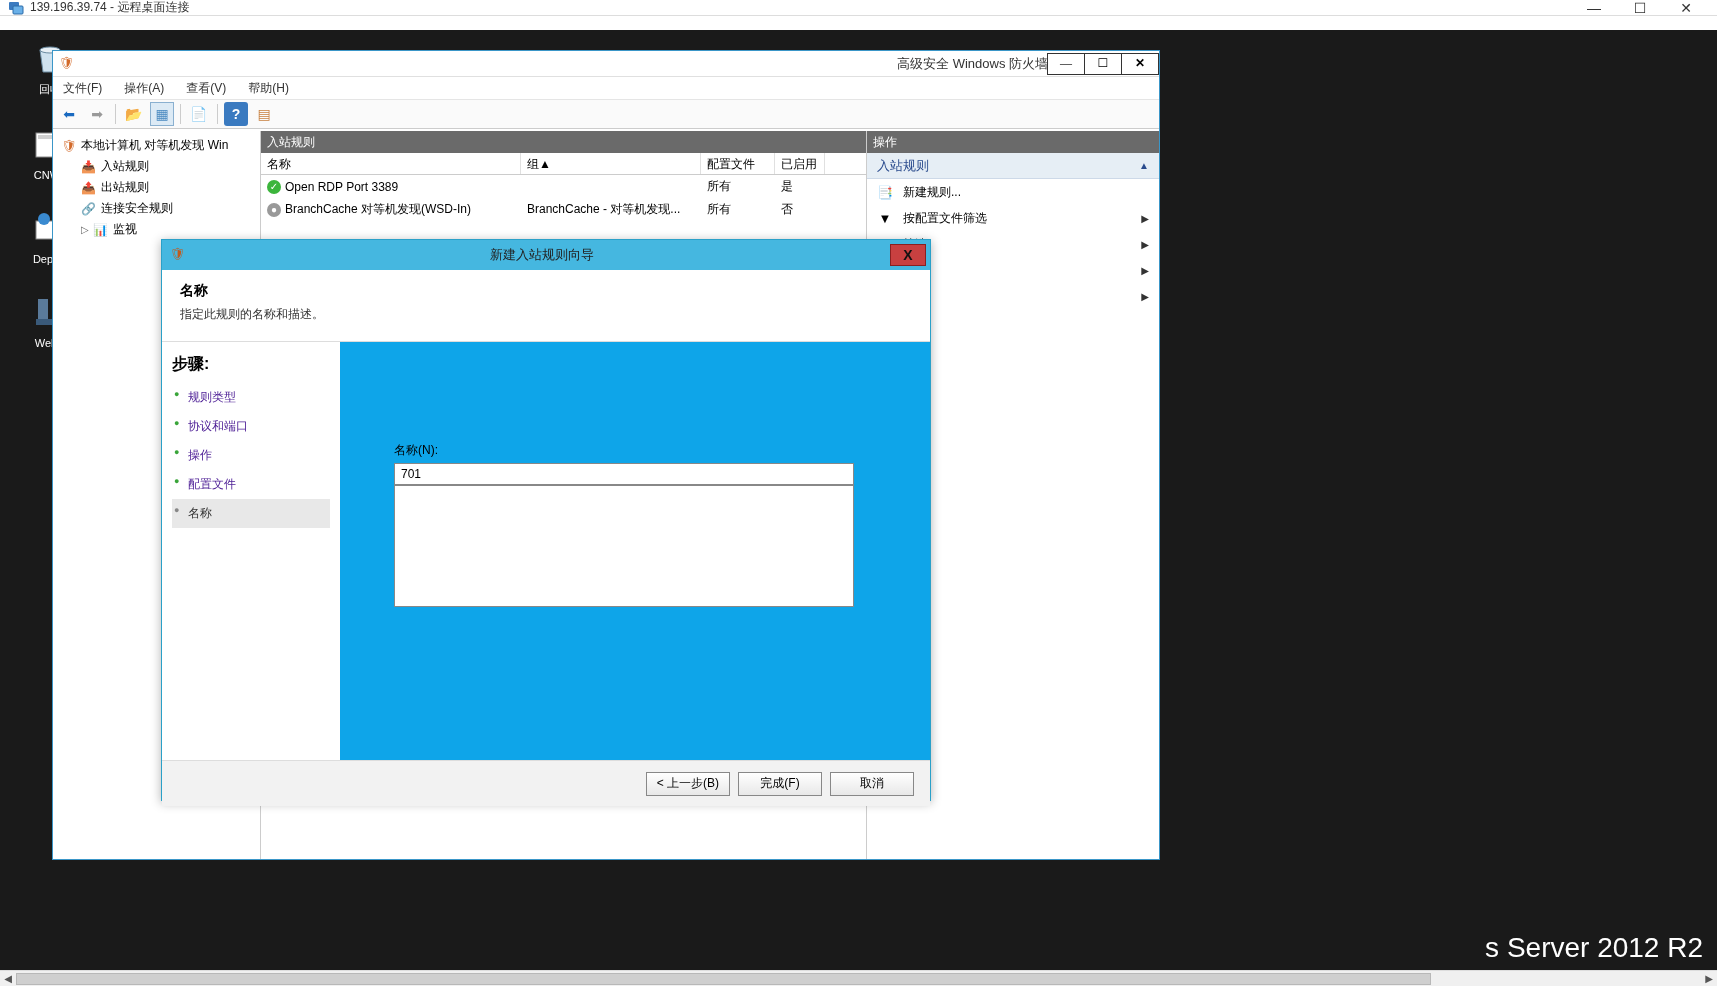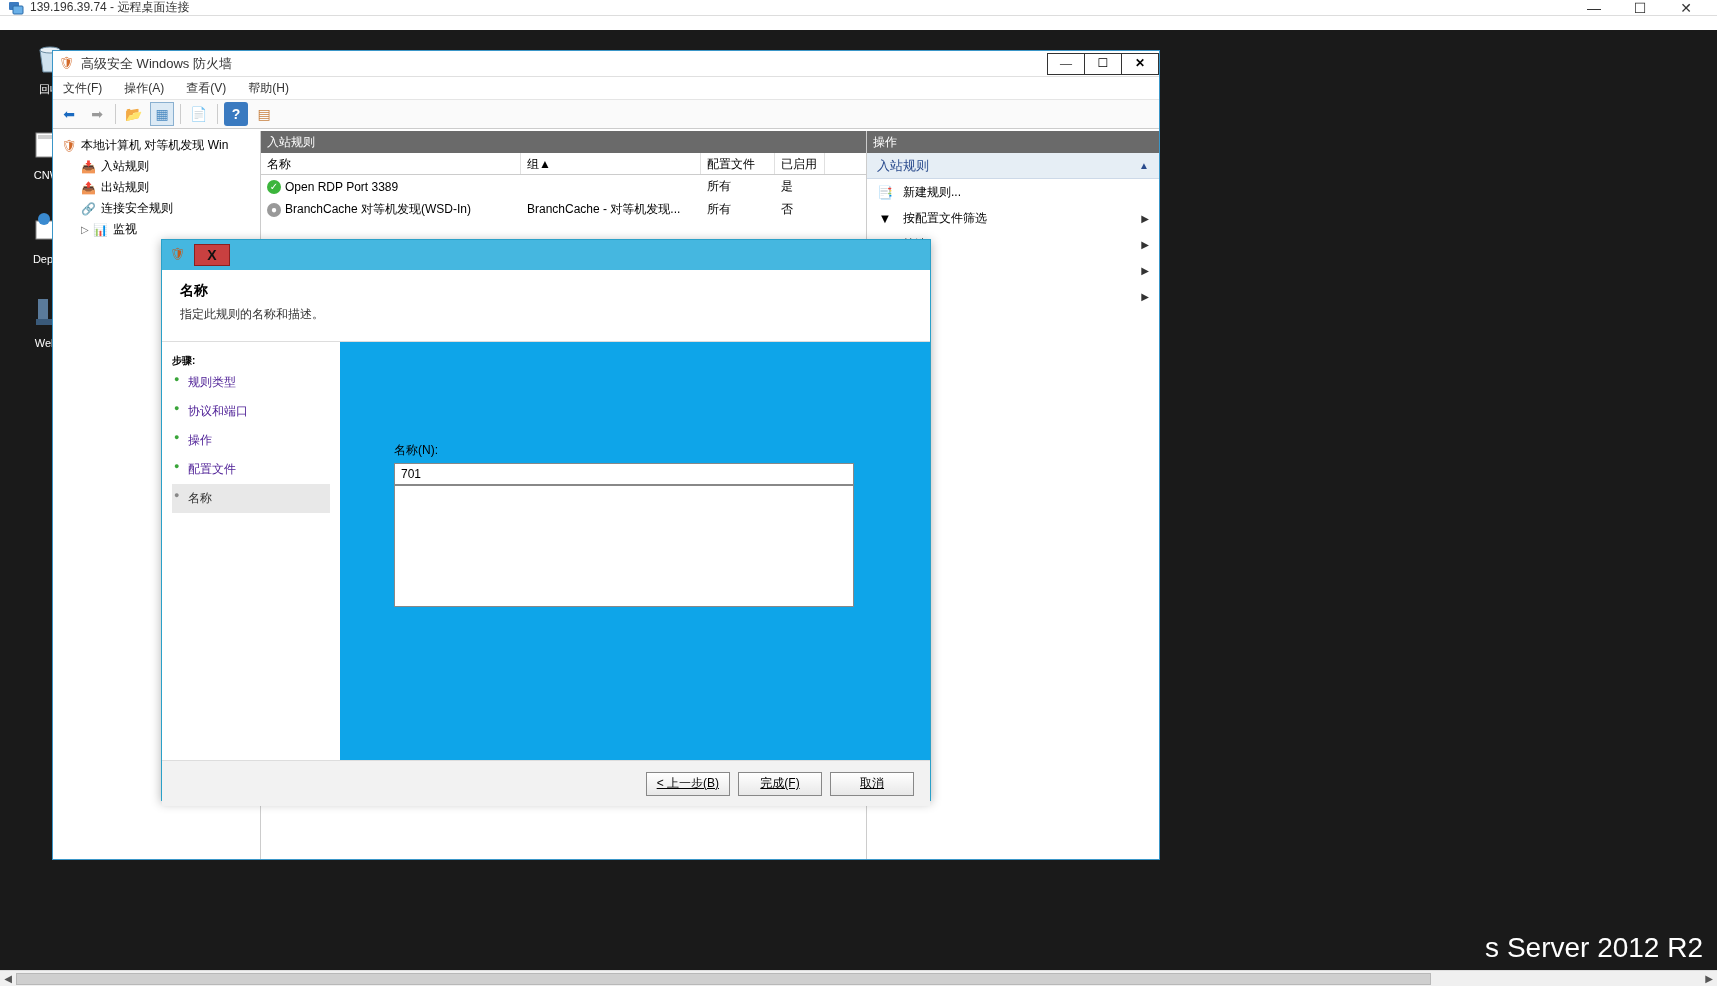--- a/index.html
+++ b/index.html
@@ -20,21 +20,21 @@
 .desktop-icon .di-img { width: 40px; height: 40px; margin: 0 auto 4px; display: flex; align-items: center; justify-content: center; font-size: 28px; }
 .di-img svg { width: 36px; height: 36px; }
 
 
 .server-brand { position: absolute; right: 14px; bottom: 6px; color: #fff; font-size: 28px; font-weight: 300; }
 
 
 .fw-window { position: absolute; left: 52px; top: 20px; width: 1108px; height: 810px; background: #fff; border: 1px solid #3a96c8; }
 .fw-titlebar { height: 26px; background: #fff; display: flex; align-items: center; border-bottom: 1px solid #e0e0e0; }
 .fw-titlebar .fw-icon { width: 16px; height: 16px; margin: 0 6px; color: #d36a2a; font-size: 12px; }
-.fw-titlebar .fw-title { flex: 1; text-align: left; font-size: 13px; color: #333; }
+.fw-titlebar .fw-title { flex: 1; text-align: right; font-size: 13px; color: #333; }
 .fw-titlebar .fw-btns { display: flex; }
 .fw-btn { width: 38px; height: 22px; border: 1px solid #333; background: #fff; display: flex; align-items: center; justify-content: center; font-family: "Segoe UI Symbol"; font-size: 12px; margin-left: -1px; }
 .fw-btn.close { font-weight: bold; }
 
 
 .fw-menubar { height: 22px; display: flex; align-items: center; padding: 0 6px; font-size: 12px; gap: 14px; color: #333; background: #fff; }
 .fw-menuitem { padding: 2px 4px; }
 
 
 .fw-toolbar { height: 30px; display: flex; align-items: center; padding: 0 4px; gap: 4px; border-top: 1px solid #e5e5e5; border-bottom: 1px solid #ccc; background: #fafafa; }
@@ -86,35 +86,35 @@
 .wizard-titlebar .wz-icon { width: 16px; height: 16px; margin: 0 8px; color: #c05a1e; font-size: 12px; }
 .wizard-titlebar .wz-title { flex: 1; text-align: center; font-size: 13px; color: #222; }
 .wizard-titlebar .wz-close { width: 36px; height: 22px; background: #c84040; color: #111; font-weight: bold; display: flex; align-items: center; justify-content: center; margin-right: 4px; border: 1px solid #8a2020; font-size: 14px; }
 
 .wizard-header { padding: 12px 18px 18px; border-bottom: 1px solid #ddd; }
 .wizard-header h3 { font-size: 14px; font-weight: bold; margin-bottom: 6px; }
 .wizard-header p { font-size: 12px; color: #333; }
 
 .wizard-body { display: flex; height: 418px; }
 .wizard-steps { width: 178px; padding: 12px 10px; }
-.wizard-steps .steps-title { font-size: 10px; font-weight: bold; }
+.wizard-steps .steps-title { font-size: 16px; font-weight: bold; margin-bottom: 8px; }
 .step-item { font-size: 12px; padding: 6px 4px 6px 16px; position: relative; color: #4c1d95; }
 .step-item::before { content: "●"; position: absolute; left: 2px; top: 6px; color: #3aa53a; font-size: 9px; }
 .step-item.active { background: #e8e8e8; color: #333; }
 .step-item.active::before { color: #888; }
 
 .wizard-content { flex: 1; background: #f4f4f4; padding: 40px 26px 10px 54px; position: relative; }
 .wizard-content.white { background: #0ea5e9; }
 .wc-label { font-size: 12px; margin-bottom: 4px; margin-top: 60px; }
 .wc-label:first-child { margin-top: 60px; }
 .wc-input { width: 460px; height: 22px; border: 1px solid #888; padding: 2px 6px; font-size: 12px; background: #fff; }
 .wc-textarea { width: 460px; height: 122px; border: 1px solid #888; padding: 4px 6px; font-size: 12px; background: #fff; resize: none; }
 
 .wizard-buttons { height: 46px; border-top: 1px solid #ddd; display: flex; align-items: center; justify-content: flex-end; gap: 8px; padding: 0 16px; background: #f2f2f2; }
-.wz-btn { min-width: 84px; height: 24px; border: 1px solid #888; background: linear-gradient(#fff,#e8e8e8); font-size: 12px; padding: 0 10px; text-decoration: underline; }
+.wz-btn { min-width: 84px; height: 24px; border: 1px solid #888; background: linear-gradient(#fff,#e8e8e8); font-size: 12px; padding: 0 10px; }
 
 
 .page-scroll { position: absolute; left: 0; right: 0; bottom: 0; height: 16px; background: #f0f0f0; border-top: 1px solid #ddd; display: flex; align-items: center; }
 .page-scroll .sc-left, .page-scroll .sc-right { width: 16px; text-align: center; font-size: 10px; color: #555; }
 .page-scroll .sc-track { flex: 1; height: 14px; background: #f0f0f0; position: relative; }
 .page-scroll .sc-thumb { position: absolute; left: 0; top: 1px; height: 12px; width: 84%; background: #cfcfcf; border: 1px solid #b8b8b8; }
 </style>
 </head>
 <body>
 
@@ -296,20 +296,21 @@
           <span class="fa-icon"></span>
           <span>表...</span>
         </div>
       </div>
     </div>
   </div>
 
   <div class="wizard">
     <div class="wizard-titlebar">
       <span class="wz-icon">🛡</span>
+      <span class="wz-title">新建入站规则向导</span>
       <div class="wz-close">X</div>
     </div>
     <div class="wizard-header">
       <h3>名称</h3>
       <p>指定此规则的名称和描述。</p>
     </div>
     <div class="wizard-body">
       <div class="wizard-steps">
         <div class="steps-title">步骤:</div>
         <div class="step-item">规则类型</div>

